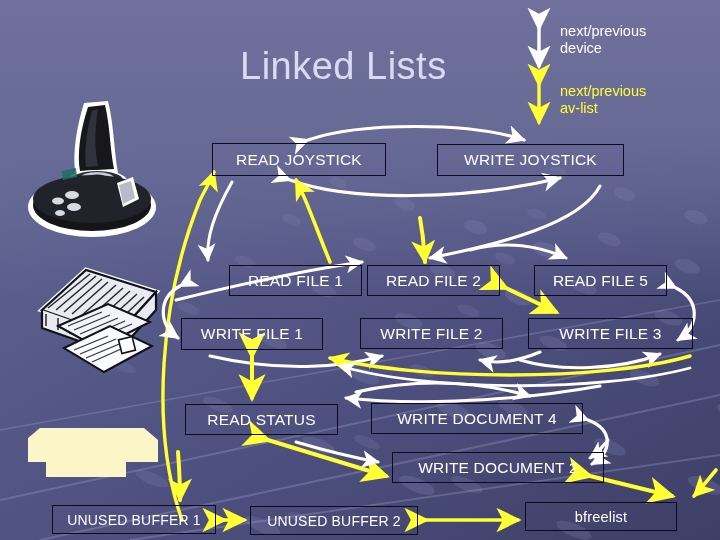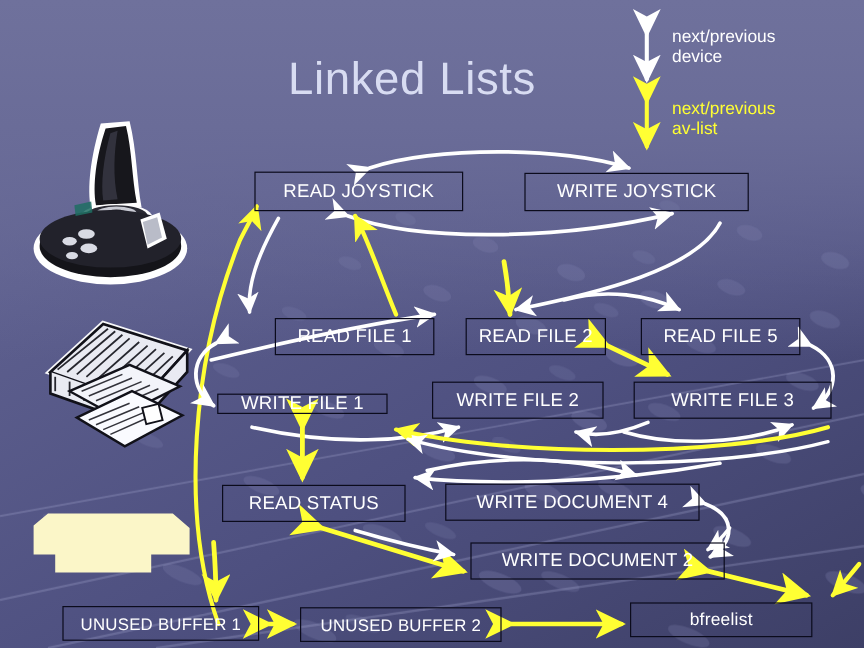--- a/index.html
+++ b/index.html
@@ -289,25 +289,25 @@
 device</div>
   <div class="legend-label legend-yellow" style="left:560px;top:83px;">next/previous
 av-list</div>
 
   <div class="nodebox" style="left:437px;top:144px;width:187px;height:32px;">WRITE JOYSTICK</div>
 
   <div class="nodebox" style="left:212px;top:143px;width:174px;height:33px;">READ JOYSTICK</div>
 
   <div class="nodebox" style="left:185px;top:265px;width:133px;height:31px;margin-left:44px;">READ FILE 1</div>
 
-  <div class="nodebox" style="left:388px;top:265px;width:117px;height:31px;">READ FILE 2</div>
+  <div class="nodebox" style="left:367px;top:265px;width:133px;height:31px;">READ FILE 2</div>
 
   <div class="nodebox" style="left:534px;top:265px;width:133px;height:31px;">READ FILE 5</div>
 
-  <div class="nodebox" style="left:181px;top:318px;width:142px;height:17px;margin-top:10px;">WRITE FILE 1</div>
+  <div class="nodebox" style="left:181px;top:318px;width:142px;height:32px;">WRITE FILE 1</div>
 
   <div class="nodebox" style="left:360px;top:318px;width:143px;height:31px;">WRITE FILE 2</div>
 
   <div class="nodebox" style="left:528px;top:318px;width:165px;height:31px;">WRITE FILE 3</div>
 
   <div class="nodebox" style="left:185px;top:404px;width:153px;height:31px;">READ STATUS</div>
 
   <div class="nodebox" style="left:371px;top:403px;width:212px;height:31px;">WRITE DOCUMENT 4</div>
 
   <div class="nodebox" style="left:392px;top:452px;width:212px;height:31px;">WRITE DOCUMENT 2</div>

